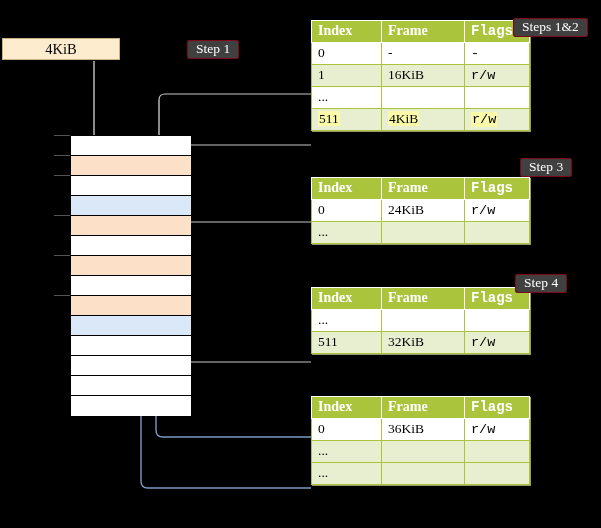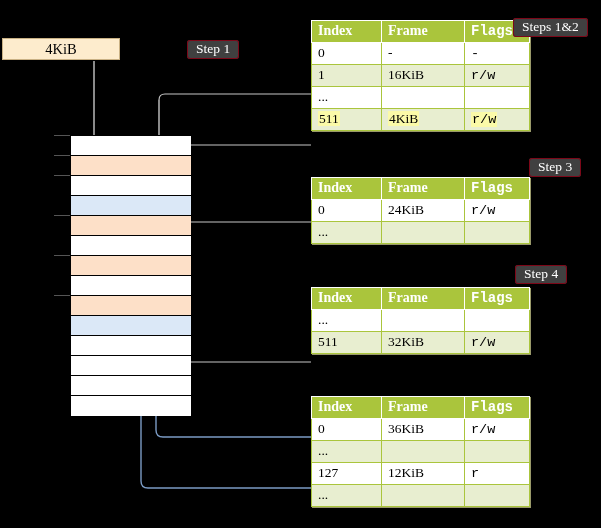--- a/index.html
+++ b/index.html
@@ -212,34 +212,29 @@
           <tr class="">
             <td class="c-index">0</td>
             <td class="c-frame">36KiB</td>
             <td class="c-flags">r/w</td>
           </tr>
           <tr class="alt">
             <td class="c-index">...</td>
             <td class="c-frame">&nbsp;</td>
             <td class="c-flags">&nbsp;</td>
           </tr>
-          <tr class="">
-            <td class="c-index">127</td>
-            <td class="c-frame">12KiB</td>
-            <td class="c-flags">r</td>
-          </tr>
           <tr class="alt">
             <td class="c-index">...</td>
             <td class="c-frame">&nbsp;</td>
             <td class="c-flags">&nbsp;</td>
           </tr>
         </tbody>
       </table>
     </div>
 
   <div id="badges">
       <div class="badge" style="left: 187px; top: 40px;">Step 1</div>
       <div class="badge" style="left: 513px; top: 18px;">Steps 1&amp;2</div>
-      <div class="badge" style="left: 520px; top: 158px; margin-left: 9px;">Step 3</div>
-      <div class="badge" style="left: 515px; top: 265px;">Step 4</div>
+      <div class="badge" style="left: 520px; top: 158px;">Step 3</div>
+      <div class="badge" style="left: 515px; top: 274px;">Step 4</div>
     </div>
 
 </div>
 
 </body></html>

